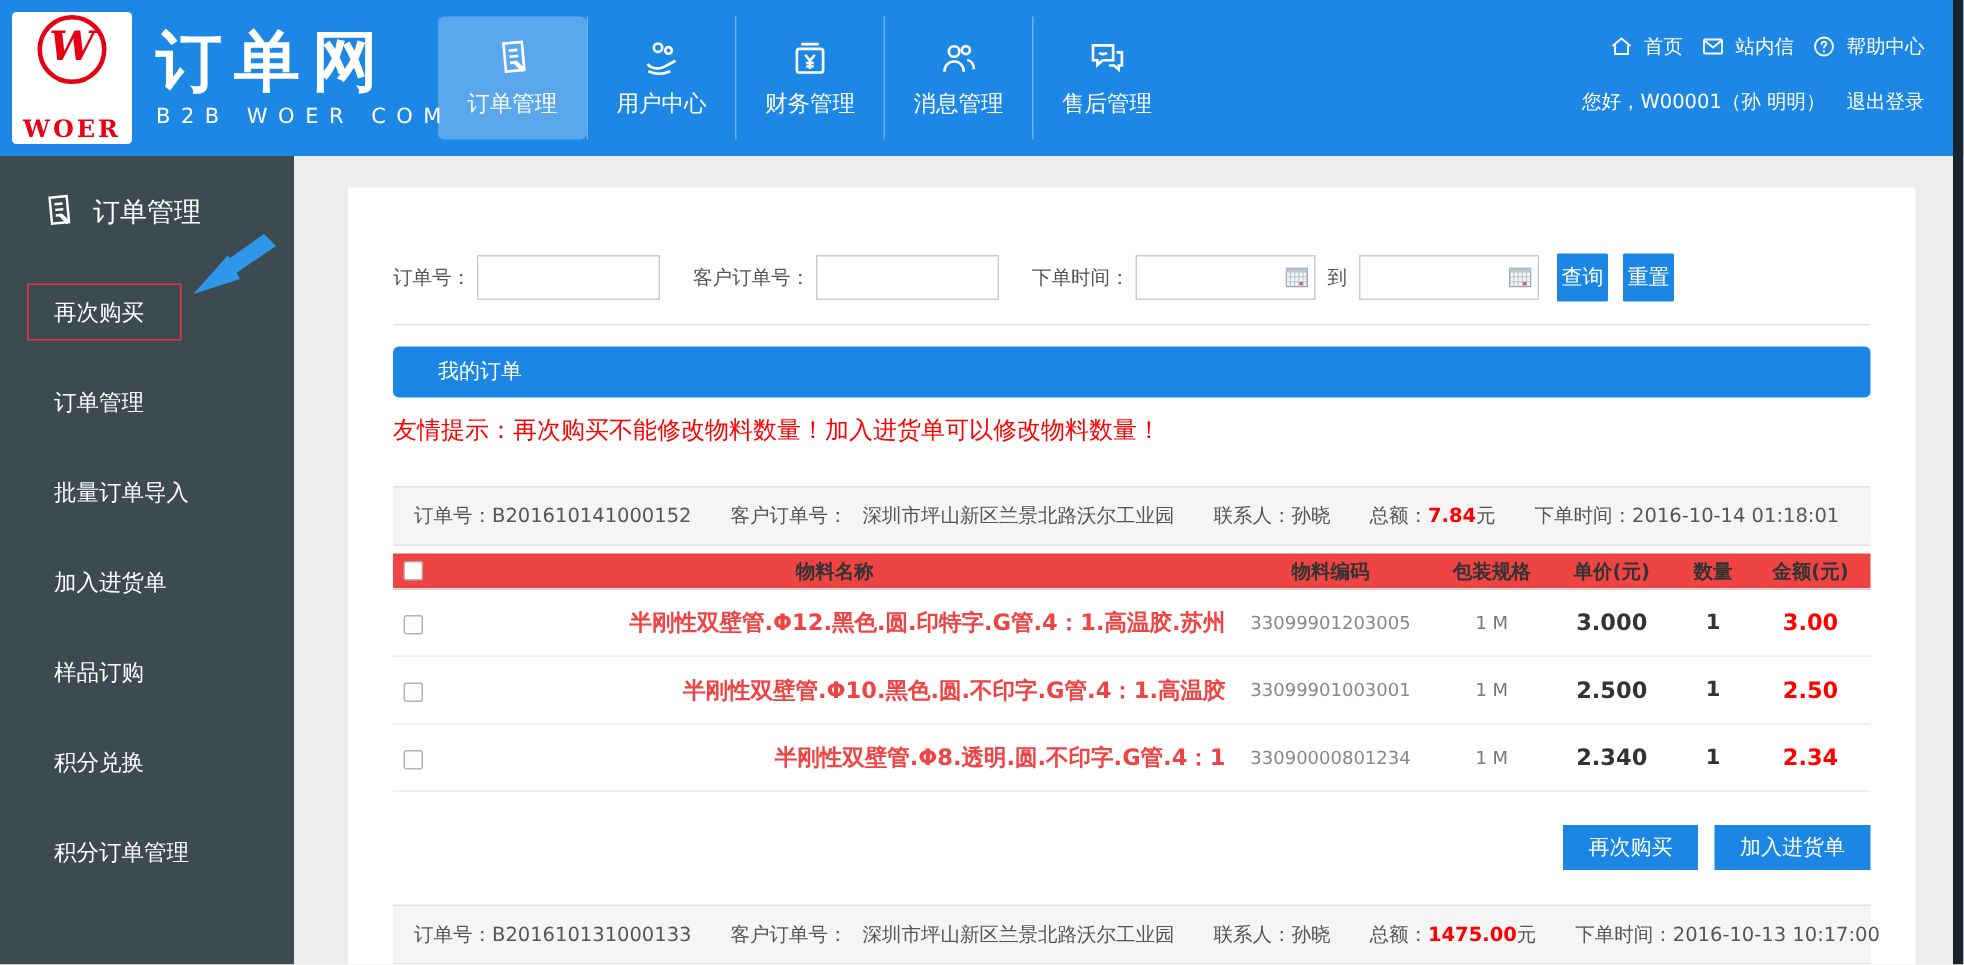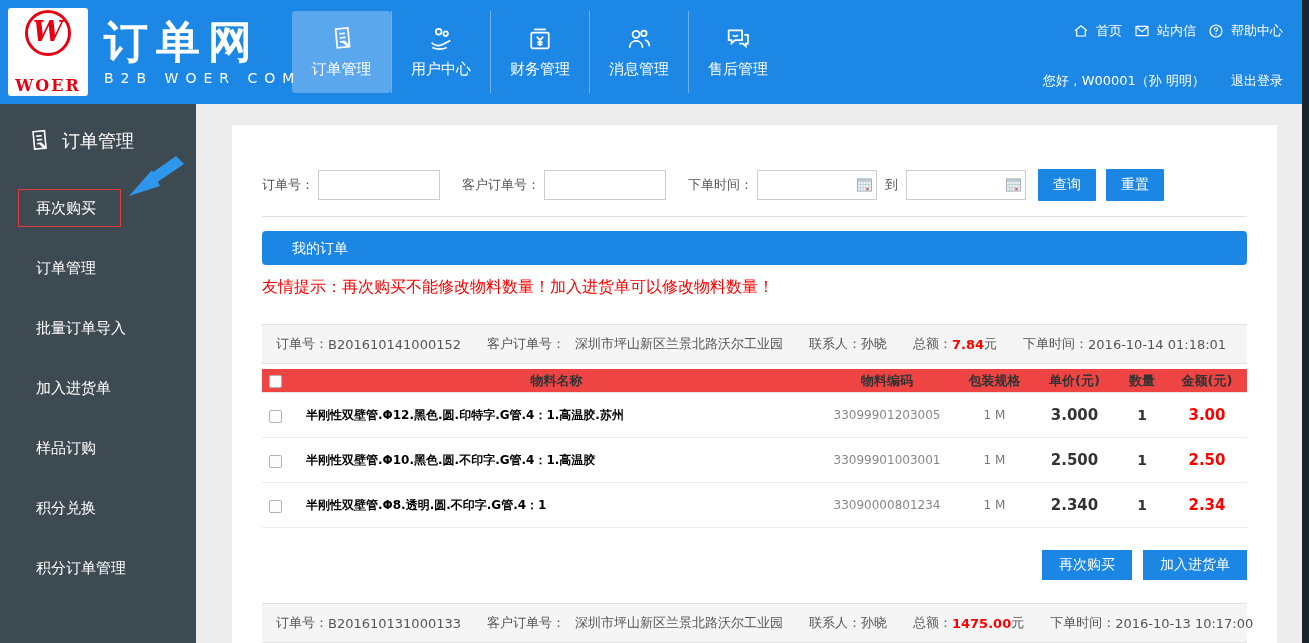--- a/index.html
+++ b/index.html
@@ -20,21 +20,21 @@
   .main-nav { position:absolute; left:292px; top:11px; display:flex; height:82px; }
   .nav-item { width:99px; display:flex; flex-direction:column; align-items:center; justify-content:center; gap:7px; font-size:15px; cursor:pointer; }
   .nav-item + .nav-item { border-left:1px solid rgba(255,255,255,0.35); }
   .nav-item.active { background:rgba(255,255,255,0.27); border-radius:4px; }
   .nav-icon { width:28px; height:28px; display:block; }
 
   .header-right { position:absolute; right:26px; top:22px; font-size:13px; }
   .quick-links { display:flex; gap:12px; justify-content:flex-end; align-items:center; }
   .quick-link { display:flex; gap:7px; align-items:center; cursor:pointer; }
   .qicon { width:16px; height:16px; display:block; }
-  .user-row { margin-top:32px; display:flex; gap:26px; justify-content:flex-end; }
+  .user-row { margin-top:19px; display:flex; gap:14px; justify-content:flex-end; }
   .logout { cursor:pointer; }
 
   
   .sidebar { position:absolute; left:0; top:104px; width:196px; height:539px; background:#3e4a52; color:#fff; z-index:4; }
   .sidebar-header { display:flex; align-items:center; gap:10px; padding:24px 0 0 26px; font-size:18px; }
   .side-icon { width:26px; height:26px; display:block; }
   .sidebar-menu { margin-top:24px; }
   .menu-item { position:relative; height:60px; line-height:60px; padding-left:36px; font-size:15px; color:#fefefe; cursor:pointer; }
   .highlight-box { position:absolute; left:18px; top:11px; width:103px; height:38px; border:1px solid #e53b3b; pointer-events:none; }
   .annot-arrow { position:absolute; left:124px; top:50px; width:64px; height:46px; }
@@ -47,42 +47,42 @@
   .card { margin:21px 0 0 36px; width:1045px; min-height:620px; background:#fff; padding:44px 30px 30px; }
 
   .filter-row { display:flex; align-items:center; font-size:13px; color:#555; }
   .f-label { margin-right:4px; }
   .f-input { width:122px; height:30px; border:1px solid #ccc; background:#fff; padding:0 6px; font-size:13px; color:#333; outline:none; }
   .gap-l { margin-left:22px; }
   .date-wrap { position:relative; }
   .date-input { width:120px; height:30px; border:1px solid #ccc; background:#fff; padding:0 22px 0 6px; font-size:13px; outline:none; }
   .cal-icon { position:absolute; right:5px; top:8px; width:15px; height:14px; cursor:pointer; }
   .to-label { margin:0 8px; }
-  .btn-blue { height:32px; padding:0 15px; background:#1b86e4; color:#fff; border:none; font-size:14px; cursor:pointer; border-radius:1px; font-family:inherit; }
+  .btn-blue { height:32px; padding:0 3px; background:#1b86e4; color:#fff; border:none; font-size:14px; cursor:pointer; border-radius:1px; font-family:inherit; }
   .btn-query { margin-left:12px; }
   .btn-reset { margin-left:10px; }
 
   .form-divider { margin-top:15px; border-bottom:1px solid #e0e0e0; }
 
   .panel-bar { margin-top:14px; height:34px; line-height:34px; background:#1b86e4; border-radius:4px; color:#fff; font-size:14px; padding-left:30px; }
   .notice { margin-top:12px; font-size:16px; color:#ff0000; }
 
   .order-block { margin-top:26px; }
   .order-block.second { margin-top:23px; }
   .order-info { height:40px; background:#f5f5f5; border-top:1px solid #e2e2e2; border-bottom:1px solid #e2e2e2; font-size:13px; color:#555; display:flex; align-items:center; padding:0 14px; white-space:nowrap; }
   .info-group { margin-right:26px; display:flex; align-items:center; }
   .info-addr { margin-left:10px; }
   .red-num { color:#ff0000; font-weight:bold; }
 
   .items-table { margin-top:5px; }
   .thead { display:flex; align-items:center; height:24px; background:#ef4444; border-bottom:1px solid #e4e4e4; font-weight:bold; font-size:13px; color:#333; }
   .trow { display:flex; align-items:center; height:45px; border-bottom:1px solid #ececec; }
   .col-check { width:34px; padding-left:7px; }
   .col-name { flex:1; text-align:center; }
-  .trow .col-name { text-align:left; padding-left:10px; font-weight:bold; font-size:12px; color:#000000; }
+  .trow .col-name { text-align:right; padding-left:10px; font-weight:bold; font-size:15px; color:#ef4444; }
   .col-code { width:140px; text-align:center; }
   .trow .col-code { color:#888; font-size:12px; }
   .col-spec { width:75px; text-align:center; }
   .trow .col-spec { color:#777; font-size:12px; }
   .col-price { width:85px; text-align:center; }
   .trow .col-price { font-weight:bold; font-size:15px; color:#333; }
   .col-qty { width:50px; text-align:center; }
   .trow .col-qty { font-weight:bold; font-size:14px; color:#333; }
   .col-amt { width:80px; text-align:center; }
   .trow .col-amt { font-weight:bold; font-size:15px; color:#ff0000; }

